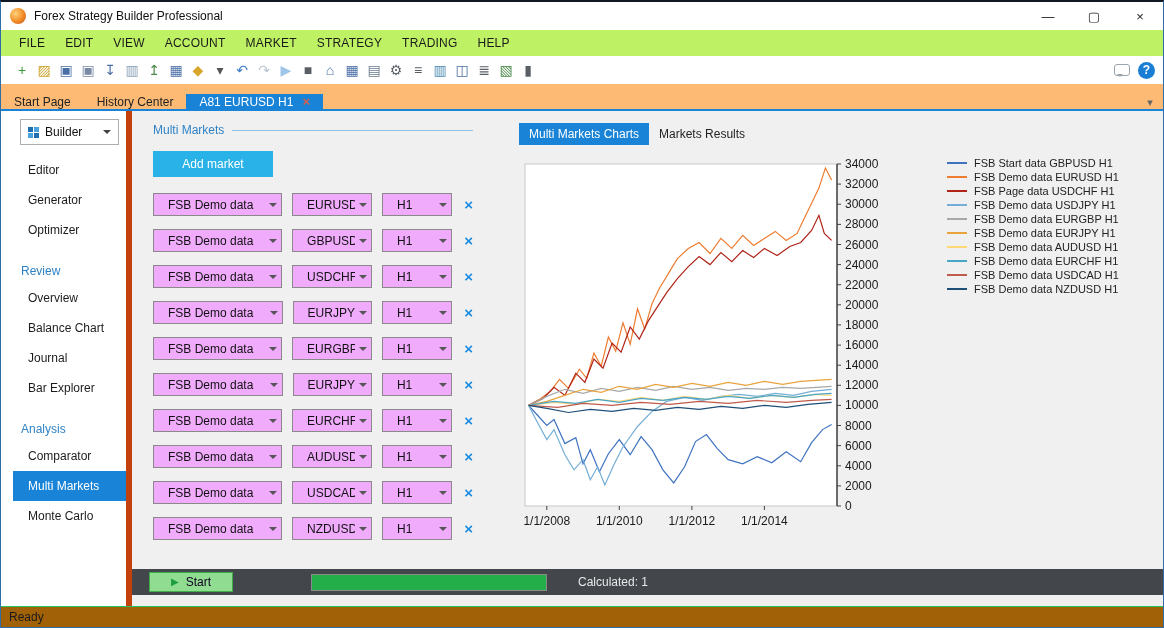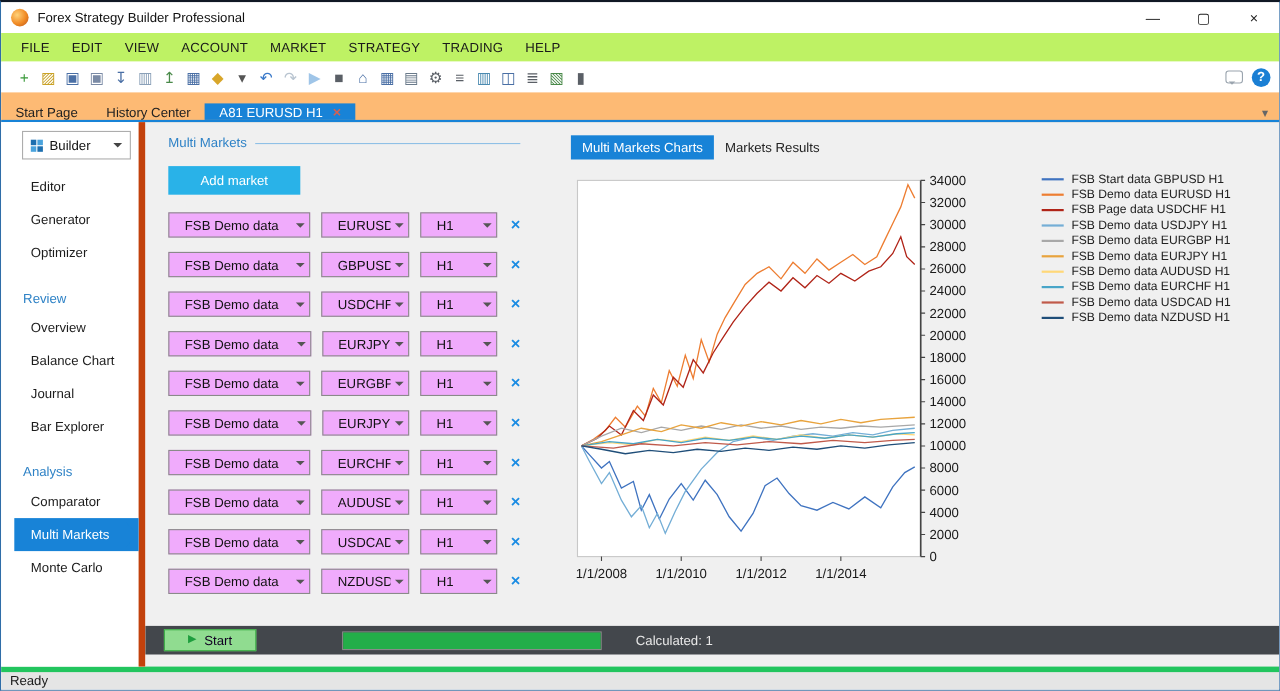--- a/index.html
+++ b/index.html
@@ -79,21 +79,21 @@
 
   
   .footer-strip { height:26px; background:#43474c; display:flex; align-items:center; margin-bottom:11px; flex:0 0 auto; }
   .start-btn { margin-left:17px; width:84px; height:20px; background:#90dc90; border:1px solid #3fae49; display:flex; align-items:center; justify-content:center; gap:7px; font-size:12px; color:#102; }
   .play-glyph { color:#1e9e3e; font-size:10px; line-height:1; }
   .progress { margin-left:78px; width:236px; height:17px; border:1px solid #8a8a8a; background:#e4e4e4; }
   .progress-fill { height:100%; background:#23ae49; }
   .calc-label { margin-left:31px; font-size:12px; color:#e8e8e8; }
 
   
-  .statusbar { height:21px; background:#e5e5e5; border-top:5px solid #22c55e; display:flex; align-items:center; padding-left:8px; font-size:12px; color:#1a1a1a; flex:0 0 auto; }
+  .statusbar { height:21px; background:#a16207; border-top:1px solid #22c55e; display:flex; align-items:center; padding-left:8px; font-size:12px; color:#1a1a1a; flex:0 0 auto; }
 </style>
 </head>
 <body>
 
 <div class="window">
 
   <div class="titlebar">
     <span class="app-icon"></span>
     <span class="title-text">Forex Strategy Builder Professional</span>
     <span class="win-btn">—</span>

